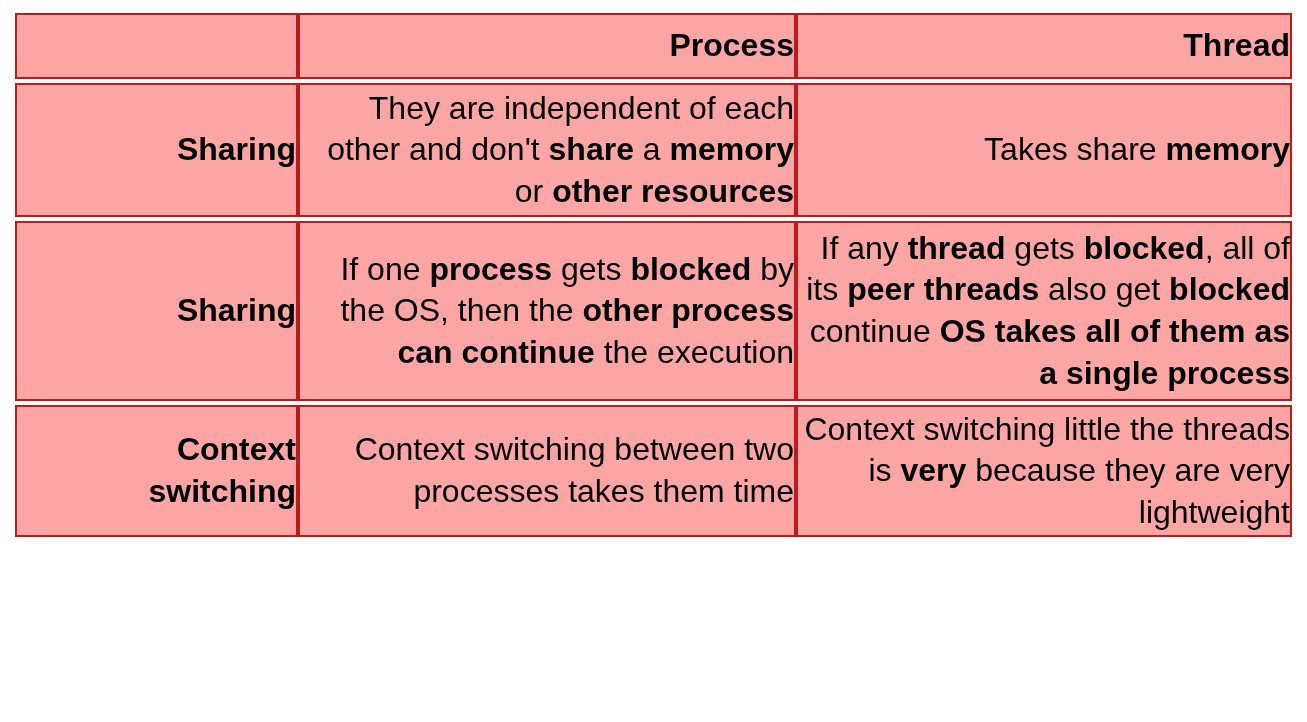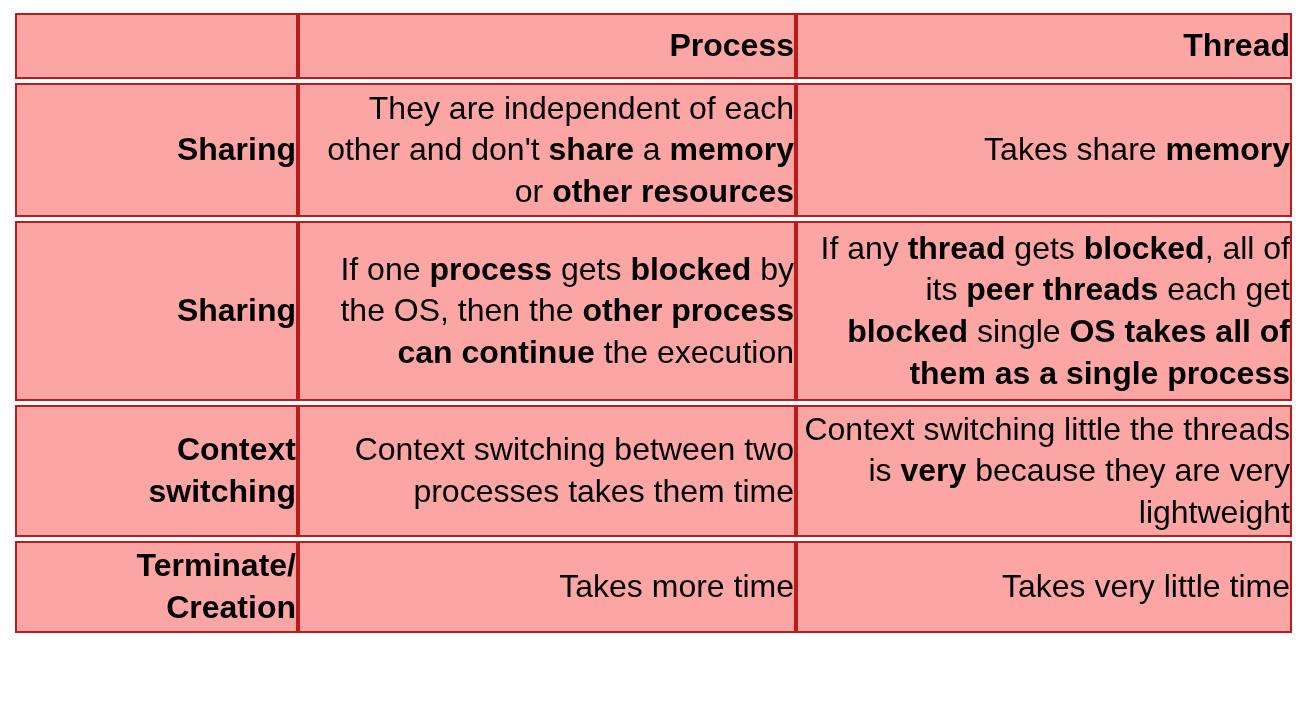--- a/index.html
+++ b/index.html
@@ -78,29 +78,23 @@
         <td class="head">Thread</td>
       </tr>
       <tr class="r-share">
         <td class="rowlabel">Sharing</td>
         <td class="body-proc"><span>They are independent of each other and don't </span><span class="b">share</span><span> a </span><span class="b">memory</span><span> or </span><span class="b">other resources</span></td>
         <td class="body-thread"><span>Takes share </span><span class="b">memory</span></td>
       </tr>
       <tr class="r-block">
         <td class="rowlabel">Sharing</td>
         <td class="body-proc"><span>If one </span><span class="b">process</span><span> gets </span><span class="b">blocked</span><span> by the OS, then the </span><span class="b">other process can continue</span><span> the execution</span></td>
-        <td class="body-thread"><span>If any </span><span class="b">thread</span><span> gets </span><span class="b">blocked</span><span>, all of its </span><span class="b">peer threads</span><span> each get </span><span class="b">blocked</span><span> single </span><span class="b">OS takes all of them as a single process</span></td>
+        <td class="body-thread"><span>If any </span><span class="b">thread</span><span> gets </span><span class="b">blocked</span><span>, all of its </span><span class="b">peer threads</span><span> also get </span><span class="b">blocked</span><span> continue </span><span class="b">OS takes all of them as a single process</span></td>
       </tr>
       <tr class="r-ctx">
         <td class="rowlabel">Context
 switching</td>
         <td class="body-proc"><span>Context switching between two processes takes them time</span></td>
         <td class="body-thread"><span>Context switching little the threads is </span><span class="b">very</span><span> because they are very lightweight</span></td>
       </tr>
-      <tr class="r-term">
-        <td class="rowlabel">Terminate/
-Creation</td>
-        <td class="body-proc"><span>Takes more time</span></td>
-        <td class="body-thread"><span>Takes very little time</span></td>
-      </tr>
     </tbody>
   </table>
 </div>
 
 </body></html>

